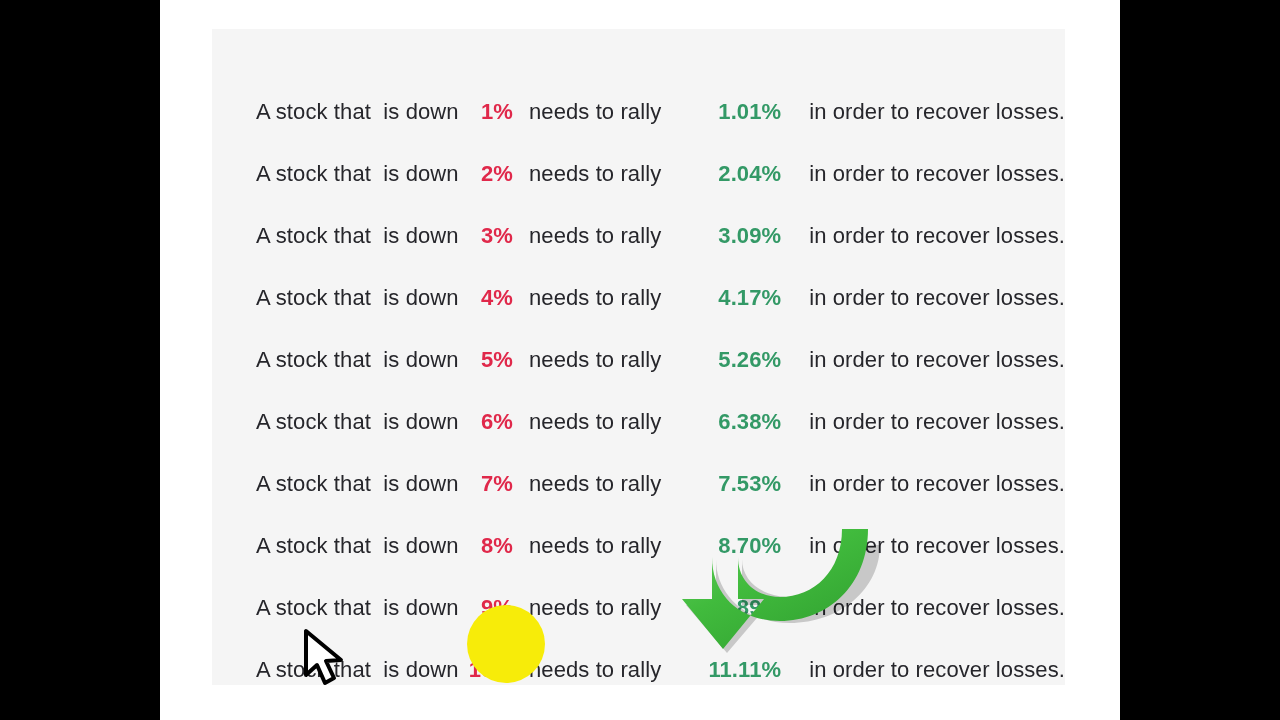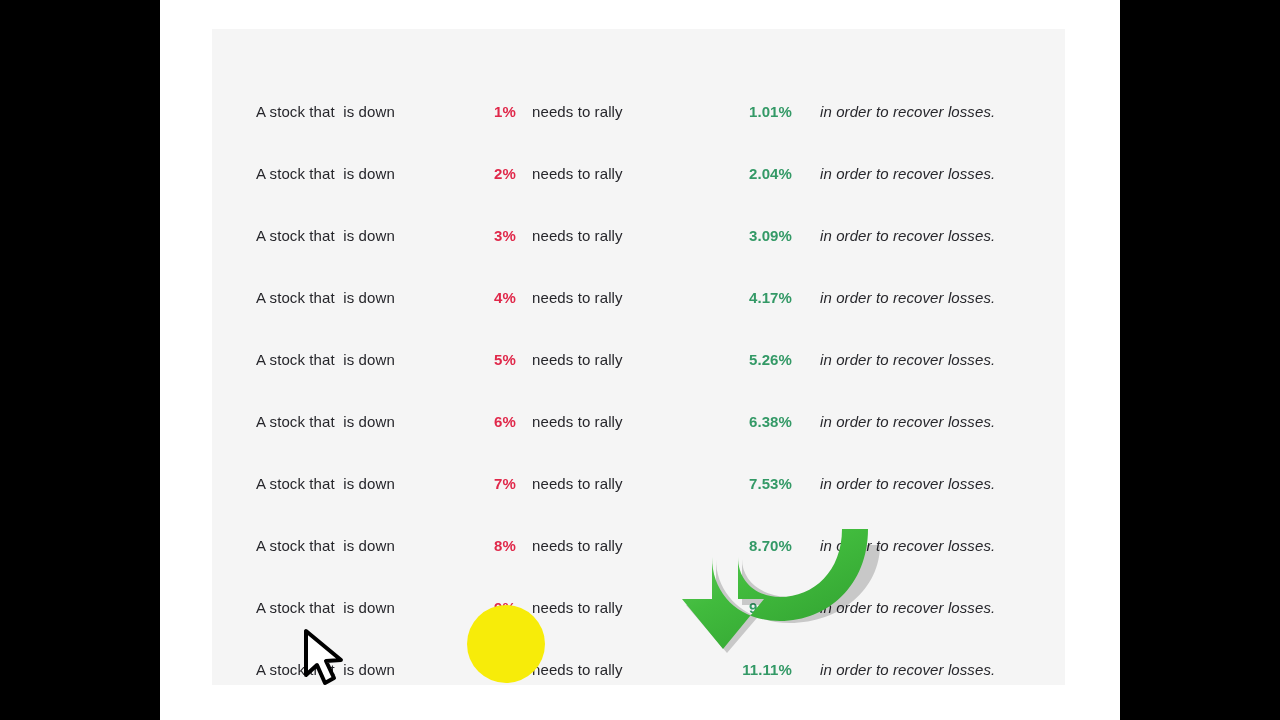--- a/index.html
+++ b/index.html
@@ -59,30 +59,30 @@
     top: 52px;
     width: 853px;
   }
   .row {
     display: flex;
     align-items: baseline;
     height: 62px;
     white-space: pre;
   }
   .c {
-    font-size: 15px;
+    font-size: 22px;
     line-height: 62px;
     color: #26262b;
     letter-spacing: 0.1px;
   }
   .c-lead   { width: 248px; padding-left: 44px; box-sizing: border-box; }
   .c-down   { width: 56px;  text-align: right; color: #e0284a; font-weight: 700; }
   .c-rally  { width: 174px; padding-left: 16px; box-sizing: border-box; }
   .c-rec    { width: 102px; text-align: right; color: #339966; font-weight: 700; }
-  .c-tail   { padding-left: 28px; font-style: italic; }
+  .c-tail   { padding-left: 28px; }
 
   
   #click-halo {
     position: absolute;
     left: 255px;  
     top: 576px;   
     width: 78px;
     height: 78px;
     margin-left: -39px;
     margin-top: -39px;

